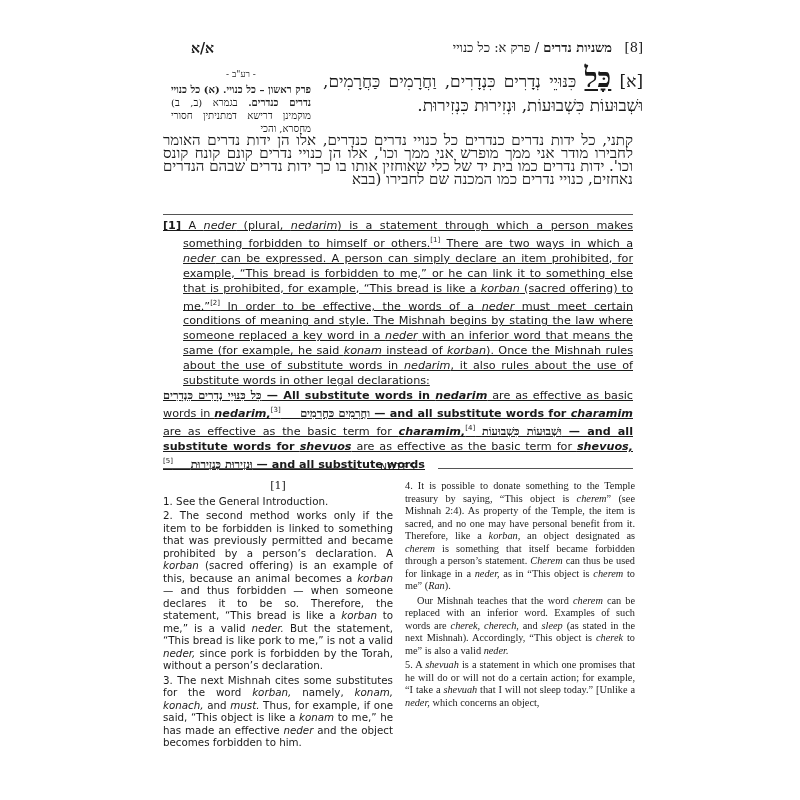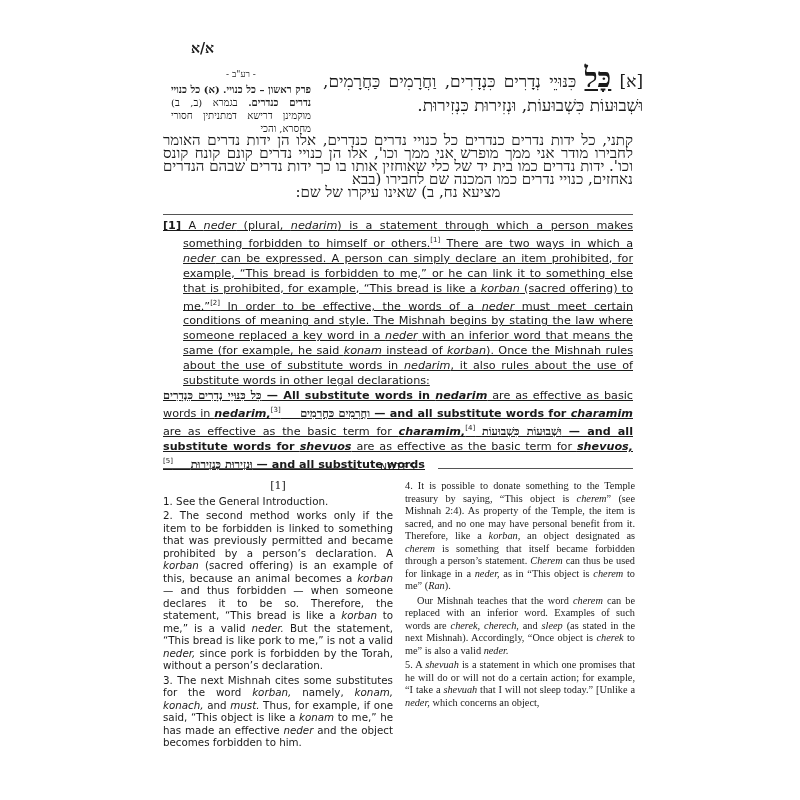--- a/index.html
+++ b/index.html
@@ -38,39 +38,42 @@
   .notes-col p { margin:0 0 2px 0; }
   .notes-col .center { text-align:center; font-family:"DejaVu Serif", serif; font-size:11px; margin-bottom:2px; }
   .notes-col .para-indent { text-indent:12px; }
 </style>
 </head>
 <body>
 
 <div class="page">
 
   <div class="header">
+    <span class="title">
+      <span class="num">[8]</span>
+      <span>משניות נדרים</span><span class="sub"> / </span><span class="sub">פרק א: כל כנויי</span>
+    </span>
     <span class="pageref">א/א</span>
   </div>
 
   <div class="mishnah">
     <span>[א]</span>
     <span class="bigword">כָּל</span>
     <span>כִּנּוּיֵי נְדָרִים כִּנְדָרִים, וַחֲרָמִים כַּחֲרָמִים, וּשְׁבוּעוֹת כִּשְׁבוּעוֹת, וּנְזִירוּת כִּנְזִירוּת.</span>
   </div>
 
   <div class="ravcol">
     <div class="rav-title">- רע"ב -</div>
     <b>פרק ראשון – כל כנויי.</b>
     <b>(א) כל כנויי נדרים כנדרים.</b>
     <span>בגמרא (ב, ב) מוקמינן דרישא דמתניתין חסורי מחסרא, והכי</span>
   </div>
 
   <div class="commentary">
     <div>קתני, כל ידות נדרים כנדרים כל כנויי נדרים כנדרים, אלו הן ידות נדרים האומר לחבירו מודר אני ממך מופרש אני ממך וכו', אלו הן כנויי נדרים קונם קונח קונס וכו'. ידות נדרים כמו בית יד של כלי שאוחזין אותו בו כך ידות נדרים שבהם הנדרים נאחזים, כנויי נדרים כמו המכנה שם לחבירו (בבא</div>
-    <div class="last">מציעא נח, ב) שאינו עיקרו של שם:</div>
   </div>
 
   <div class="rule" style="top:184px;"></div>
 
   <div class="english">
     <p class="indent" id="p1"><b>[1]</b><span> A </span><i>neder</i><span> (plural, </span><i>nedarim</i><span>) is a statement through which a person makes something forbidden to himself or others.</span><sup>[1]</sup><span> There are two ways in which a </span><i>neder</i><span> can be expressed. A person can simply declare an item prohibited, for example, “This bread is forbidden to me,” or he can link it to something else that is prohibited, for example, “This bread is like a </span><i>korban</i><span> (sacred offering) to me.”</span><sup>[2]</sup><span> In order to be effective, the words of a </span><i>neder</i><span> must meet certain conditions of meaning and style. The Mishnah begins by stating the law where someone replaced a key word in a </span><i>neder</i><span> with an inferior word that means the same (for example, he said </span><i>konam</i><span> instead of </span><i>korban</i><span>). Once the Mishnah rules about the use of substitute words in </span><i>nedarim</i><span>, it also rules about the use of substitute words in other legal declarations:</span></p>
     <p id="p2">
       <span class="heb">כָּל כִּנּוּיֵי נְדָרִים כִּנְדָרִים</span><b> — All substitute words in </b><b><i>nedarim</i></b><span> are as effective as basic words in </span><b><i>nedarim,</i></b><sup>[3]</sup>&nbsp;&nbsp;&nbsp;&nbsp;
       <span class="heb">וַחֲרָמִים כַּחֲרָמִים</span><b> — and all substitute words for </b><b><i>charamim</i></b><span> are as effective as the basic term for </span><b><i>charamim,</i></b><sup>[4]</sup>
       <span class="heb">וּשְׁבוּעוֹת כִּשְׁבוּעוֹת</span><b> — and all substitute words for </b><b><i>shevuos</i></b><span> are as effective as the basic term for </span><b><i>shevuos,</i></b><sup>[5]</sup>&nbsp;&nbsp;&nbsp;&nbsp;
@@ -85,17 +88,17 @@
   </div>
 
   <div class="notes-col" style="left:0;" id="notes-left">
     <p class="center">[1]</p>
   <p><span>1.</span><span> See the General Introduction.</span></p>
       <p><span>2.</span><span> The second method works only if the item to be forbidden is linked to something that was previously permitted and became prohibited by a person’s declaration. A </span><i>korban</i><span> (sacred offering) is an example of this, because an animal becomes a </span><i>korban</i><span> — and thus forbidden — when someone declares it to be so. Therefore, the statement, “This bread is like a </span><i>korban</i><span> to me,” is a valid </span><i>neder.</i><span> But the statement, “This bread is like pork to me,” is not a valid </span><i>neder,</i><span> since pork is forbidden by the Torah, without a person’s declaration.</span></p>
       <p><span>3.</span><span> The next Mishnah cites some substitutes for the word </span><i>korban,</i><span> namely, </span><i>konam, konach,</i><span> and </span><i>must.</i><span> Thus, for example, if one said, “This object is like a </span><i>konam</i><span> to me,” he has made an effective </span><i>neder</i><span> and the object becomes forbidden to him.</span></p>
     </div>
   <div class="notes-col" style="left:242px;font-family:Liberation Serif, serif;" id="notes-right">
       <p><span>4.</span><span> It is possible to donate something to the Temple treasury by saying, “This object is </span><i>cherem</i><span>” (see Mishnah 2:4). As property of the Temple, the item is sacred, and no one may have personal benefit from it. Therefore, like a </span><i>korban,</i><span> an object designated as </span><i>cherem</i><span> is something that itself became forbidden through a person’s statement. </span><i>Cherem</i><span> can thus be used for linkage in a </span><i>neder,</i><span> as in “This object is </span><i>cherem</i><span> to me” (</span><i>Ran</i><span>).</span></p>
-      <p class="para-indent"><span>Our Mishnah teaches that the word </span><i>cherem</i><span> can be replaced with an inferior word. Examples of such words are </span><i>cherek, cherech,</i><span> and </span><i>sleep</i><span> (as stated in the next Mishnah). Accordingly, “Once object is </span><i>cherek</i><span> to me” is also a valid </span><i>neder.</i></p>
+      <p class="para-indent"><span>Our Mishnah teaches that the word </span><i>cherem</i><span> can be replaced with an inferior word. Examples of such words are </span><i>cherek, cherech,</i><span> and </span><i>sleep</i><span> (as stated in the next Mishnah). Accordingly, “This object is </span><i>cherek</i><span> to me” is also a valid </span><i>neder.</i></p>
       <p><span>5.</span><span> A </span><i>shevuah</i><span> is a statement in which one promises that he will do or will not do a certain action; for example, “I take a </span><i>shevuah</i><span> that I will not sleep today.” [Unlike a </span><i>neder,</i><span> which concerns an object,</span></p>
     </div>
 
 </div>
 
 </body></html>

